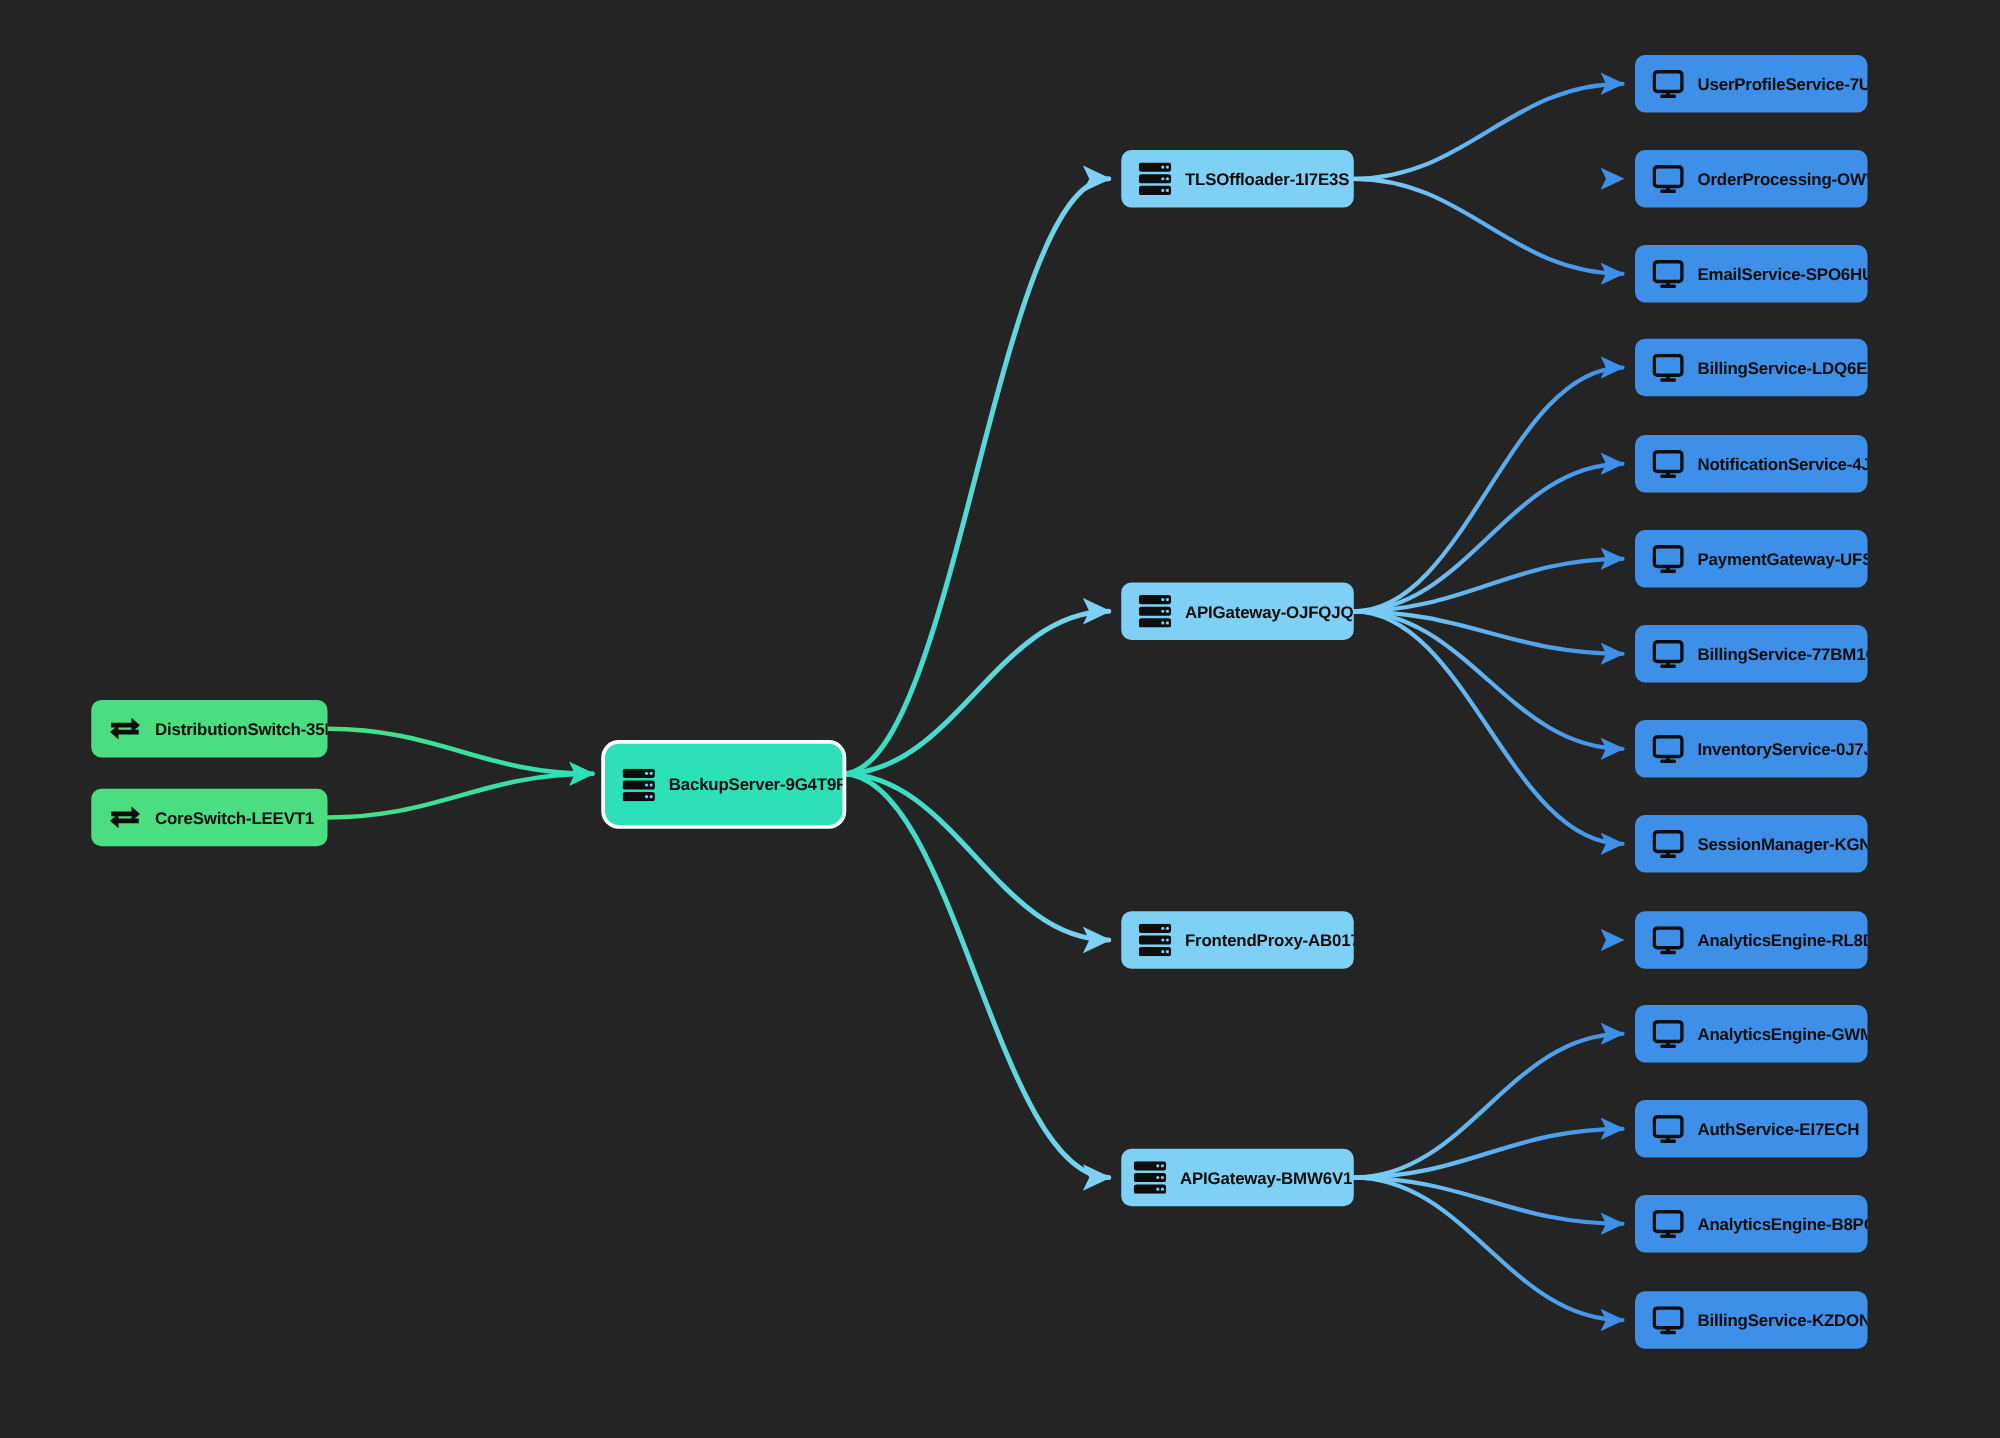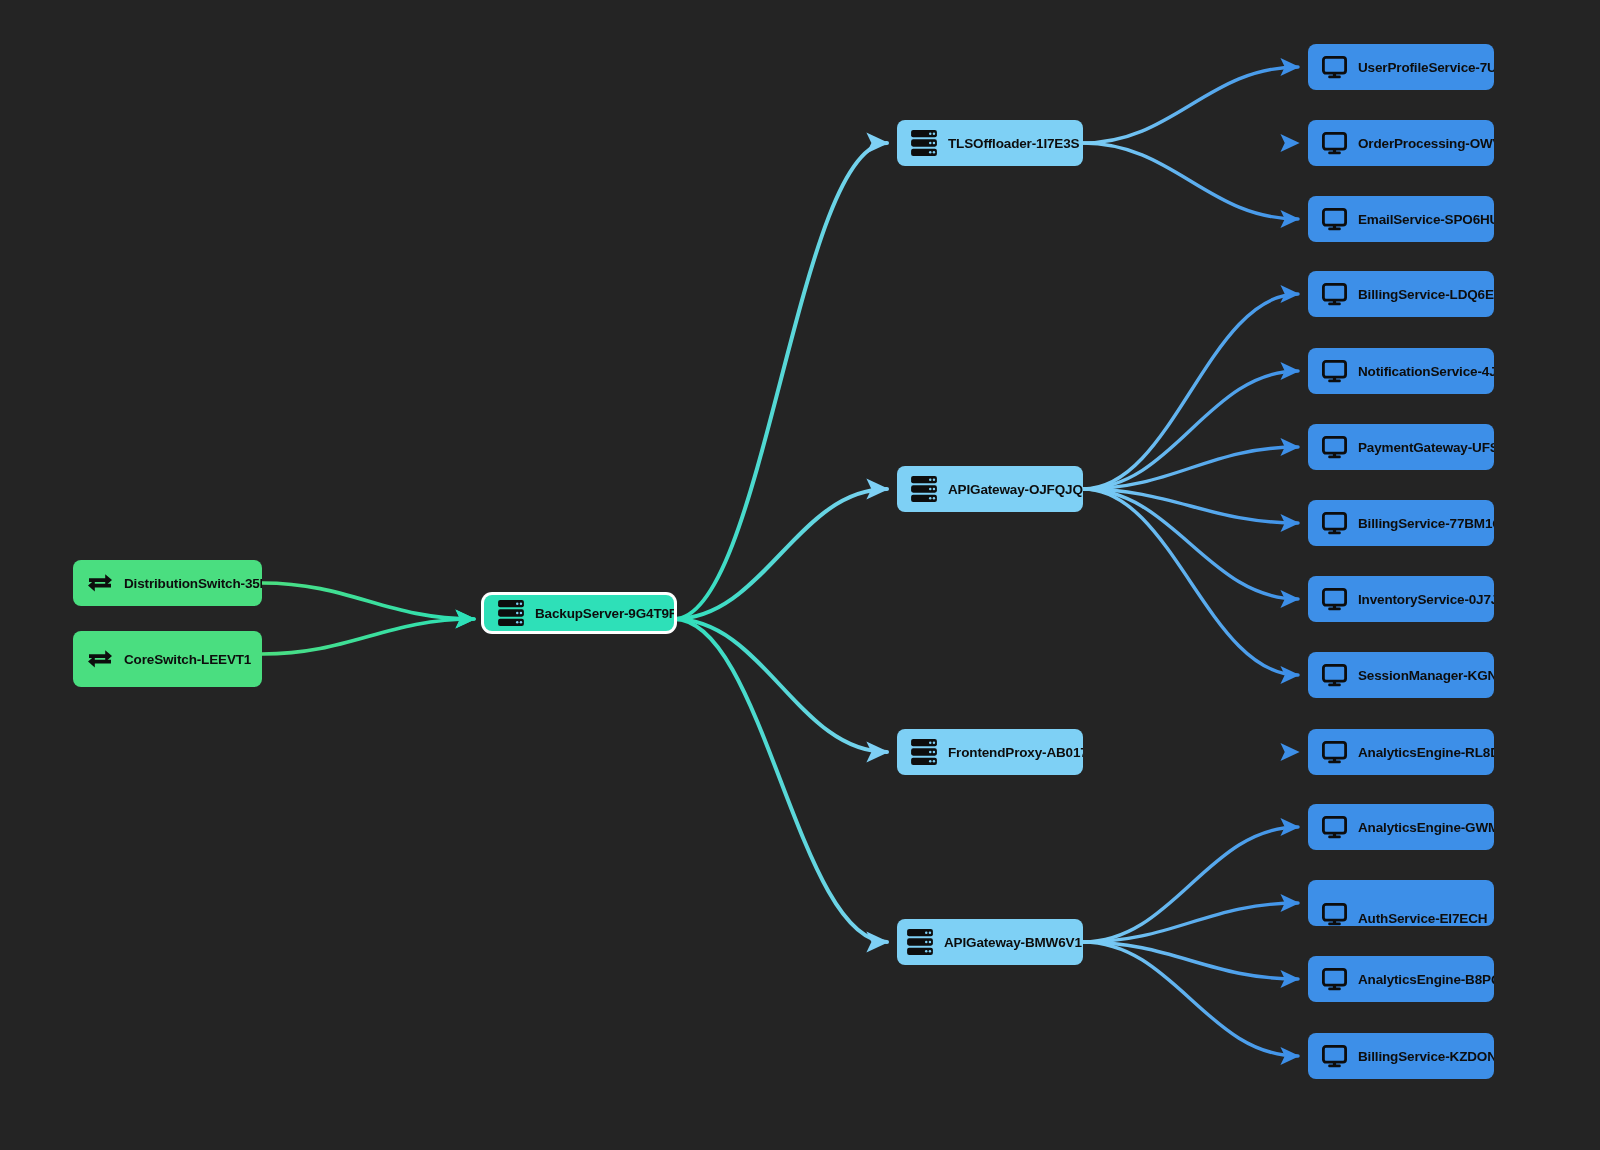--- a/index.html
+++ b/index.html
@@ -97,30 +97,30 @@
   <div id="node-layer">
       <div class="node switch" style="left: 73px; top: 560px; width: 189px; height: 46px;">
         <span style="display: flex;">
           <svg class="icon" width="26" height="22" viewBox="0 0 26 22">
        <path d="M2 6.2 H18.2 V2.2 L25 8.1 L18.2 14 V10 H2 Z" fill="#0d0d0d"></path>
        <path d="M24 15.9 H7.8 V11.9 L1 17.8 L7.8 23.7 V19.7 H24 Z" fill="#0d0d0d" transform="translate(0,-4.2)"></path>
      </svg>
         </span>
         <span class="node-label">DistributionSwitch-35PIFE</span>
       </div>
-      <div class="node switch" style="left: 73px; top: 631px; width: 189px; height: 56px;">
+      <div class="node switch" style="left: 73px; top: 631px; width: 189px; height: 46px;">
         <span style="display: flex;">
           <svg class="icon" width="26" height="22" viewBox="0 0 26 22">
        <path d="M2 6.2 H18.2 V2.2 L25 8.1 L18.2 14 V10 H2 Z" fill="#0d0d0d"></path>
        <path d="M24 15.9 H7.8 V11.9 L1 17.8 L7.8 23.7 V19.7 H24 Z" fill="#0d0d0d" transform="translate(0,-4.2)"></path>
      </svg>
         </span>
         <span class="node-label">CoreSwitch-LEEVT1</span>
       </div>
-      <div class="node backup" style="left: 484px; top: 595px; width: 190px; height: 36px;">
+      <div class="node backup" style="left: 484px; top: 595px; width: 190px; height: 65px; border-radius: 11px;">
         <span style="display: flex;">
           <svg class="icon" width="26" height="26" viewBox="0 0 26 26.2">
             <rect x="0" y="0" width="26" height="7.4" rx="2.1" fill="#0d0d0d"></rect>
                <circle cx="19.3" cy="3.7" r="1.25" fill="#7ed0f5"></circle>
                <circle cx="23.0" cy="3.7" r="1.25" fill="#7ed0f5"></circle>
             <rect x="0" y="9.4" width="26" height="7.4" rx="2.1" fill="#0d0d0d"></rect>
                <circle cx="19.3" cy="13.100000000000001" r="1.25" fill="#7ed0f5"></circle>
                <circle cx="23.0" cy="13.100000000000001" r="1.25" fill="#7ed0f5"></circle>
             <rect x="0" y="18.8" width="26" height="7.4" rx="2.1" fill="#0d0d0d"></rect>
                <circle cx="19.3" cy="22.5" r="1.25" fill="#7ed0f5"></circle>
@@ -296,21 +296,21 @@
       <div class="node service" style="left: 1308px; top: 804px; width: 186px; height: 46px;">
         <span style="display: flex;">
           <svg class="icon" width="25" height="23" viewBox="0 0 25 23">
        <rect x="1.4" y="1.4" width="22.2" height="15.8" rx="2.6" fill="none" stroke="#0d0d0d" stroke-width="2.8"></rect>
        <rect x="10.9" y="16.6" width="3.2" height="3.6" fill="#0d0d0d"></rect>
        <rect x="6.2" y="19.6" width="12.6" height="2.7" rx="1.2" fill="#0d0d0d"></rect>
      </svg>
         </span>
         <span class="node-label">AnalyticsEngine-GWMLY5</span>
       </div>
-      <div class="node service" style="left: 1308px; top: 880px; width: 186px; height: 46px; align-items: flex-end;">
+      <div class="node service" style="left: 1308px; top: 880px; width: 186px; height: 46px;">
         <span style="display: flex;">
           <svg class="icon" width="25" height="23" viewBox="0 0 25 23">
        <rect x="1.4" y="1.4" width="22.2" height="15.8" rx="2.6" fill="none" stroke="#0d0d0d" stroke-width="2.8"></rect>
        <rect x="10.9" y="16.6" width="3.2" height="3.6" fill="#0d0d0d"></rect>
        <rect x="6.2" y="19.6" width="12.6" height="2.7" rx="1.2" fill="#0d0d0d"></rect>
      </svg>
         </span>
         <span class="node-label">AuthService-EI7ECH</span>
       </div>
       <div class="node service" style="left: 1308px; top: 956px; width: 186px; height: 46px;">

